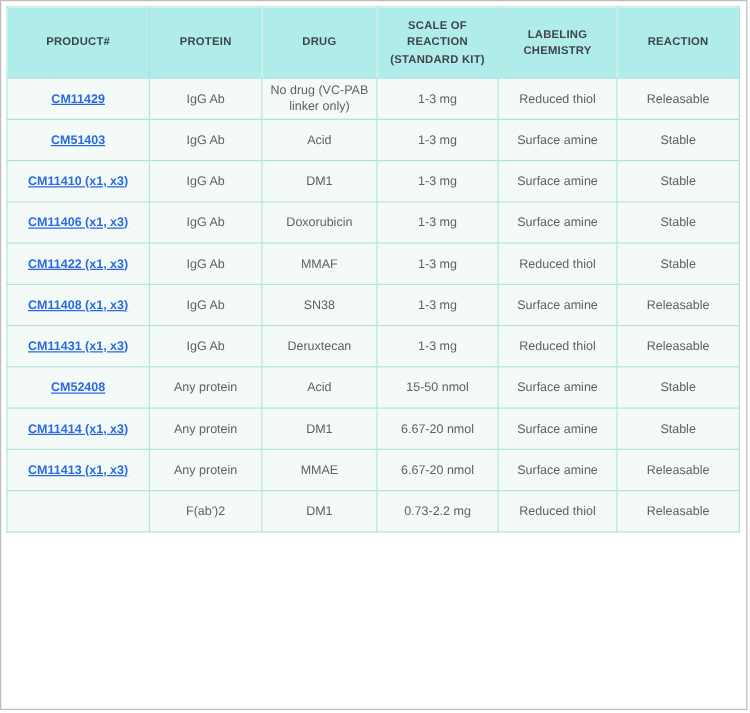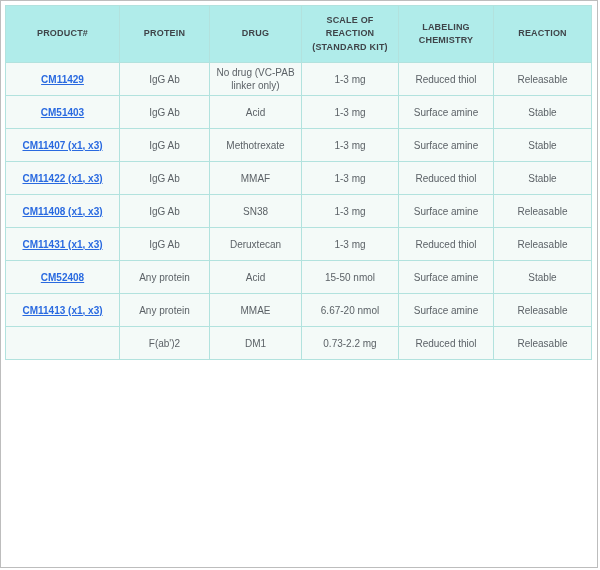--- a/index.html
+++ b/index.html
@@ -91,23 +91,31 @@
         </tr>
         <tr>
           <td><a href="#" class="plink">CM51403</a></td>
           <td>IgG Ab</td>
           <td>Acid</td>
           <td>1-3 mg</td>
           <td>Surface amine</td>
           <td>Stable</td>
         </tr>
         <tr>
-          <td><a href="#" class="plink">CM11407 (x1, x3)</a></td>
+          <td><a href="#" class="plink">CM11410 (x1, x3)</a></td>
           <td>IgG Ab</td>
-          <td>Methotrexate</td>
+          <td>DM1</td>
+          <td>1-3 mg</td>
+          <td>Surface amine</td>
+          <td>Stable</td>
+        </tr>
+        <tr>
+          <td><a href="#" class="plink">CM11406 (x1, x3)</a></td>
+          <td>IgG Ab</td>
+          <td>Doxorubicin</td>
           <td>1-3 mg</td>
           <td>Surface amine</td>
           <td>Stable</td>
         </tr>
         <tr>
           <td><a href="#" class="plink">CM11422 (x1, x3)</a></td>
           <td>IgG Ab</td>
           <td>MMAF</td>
           <td>1-3 mg</td>
           <td>Reduced thiol</td>
@@ -131,20 +139,28 @@
         </tr>
         <tr>
           <td><a href="#" class="plink">CM52408</a></td>
           <td>Any protein</td>
           <td>Acid</td>
           <td>15-50 nmol</td>
           <td>Surface amine</td>
           <td>Stable</td>
         </tr>
         <tr>
+          <td><a href="#" class="plink">CM11414 (x1, x3)</a></td>
+          <td>Any protein</td>
+          <td>DM1</td>
+          <td>6.67-20 nmol</td>
+          <td>Surface amine</td>
+          <td>Stable</td>
+        </tr>
+        <tr>
           <td><a href="#" class="plink">CM11413 (x1, x3)</a></td>
           <td>Any protein</td>
           <td>MMAE</td>
           <td>6.67-20 nmol</td>
           <td>Surface amine</td>
           <td>Releasable</td>
         </tr>
         <tr>
           <td></td>
           <td>F(ab')2</td>

